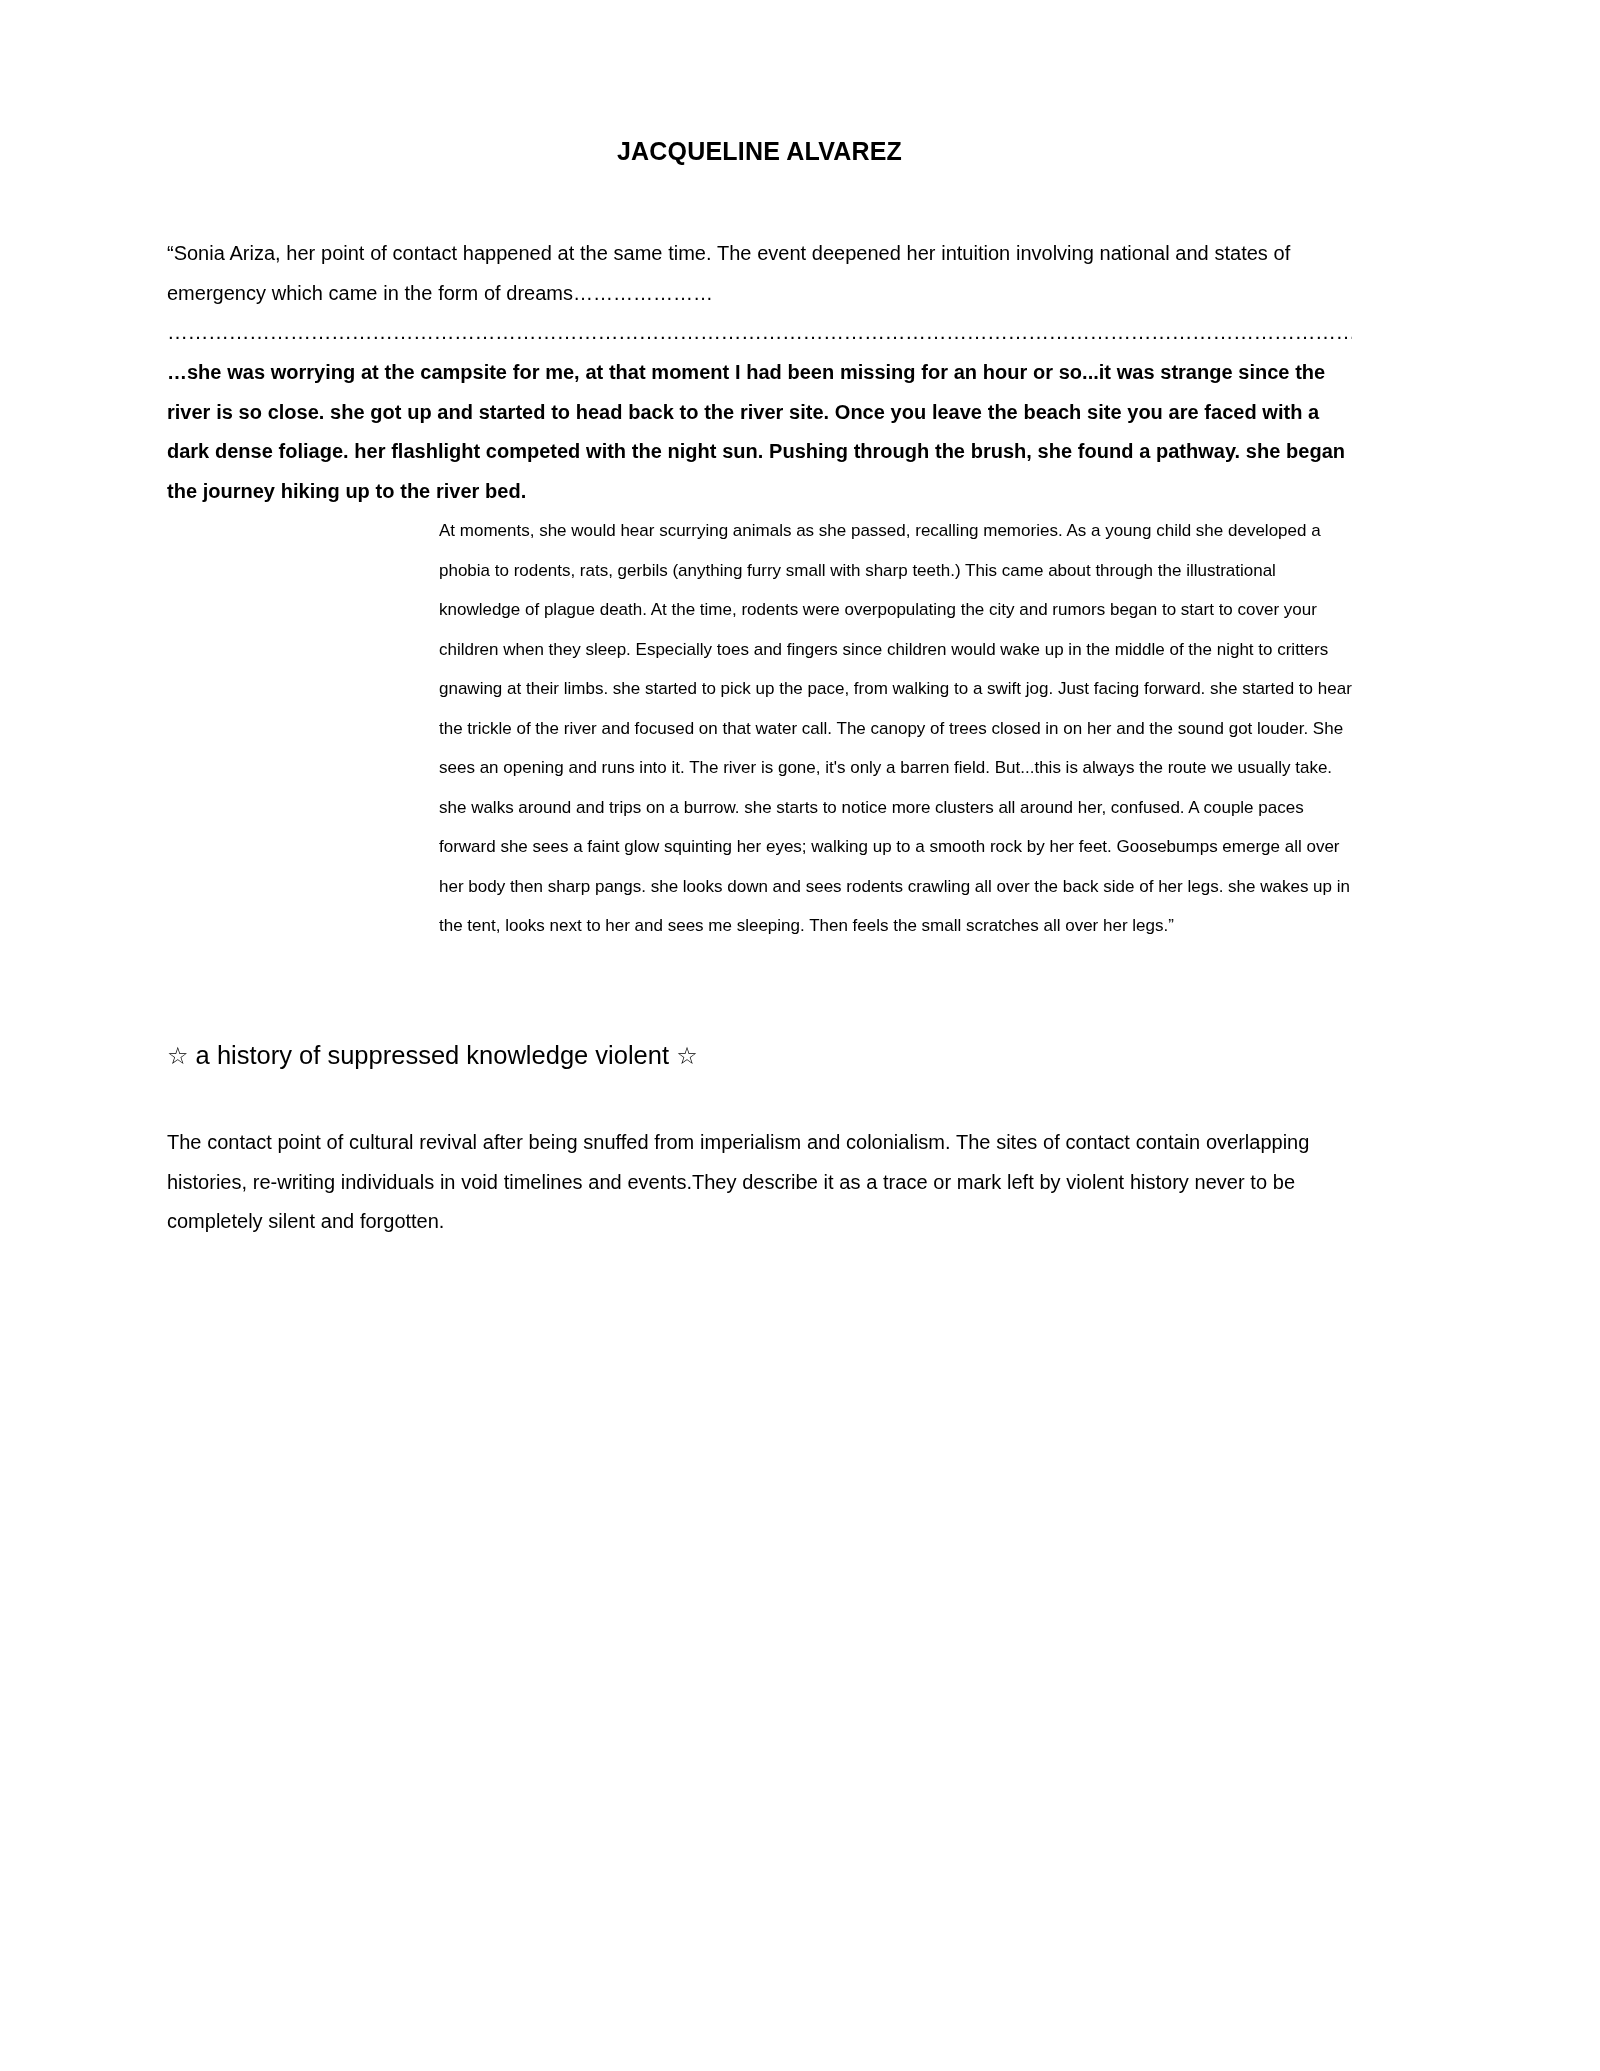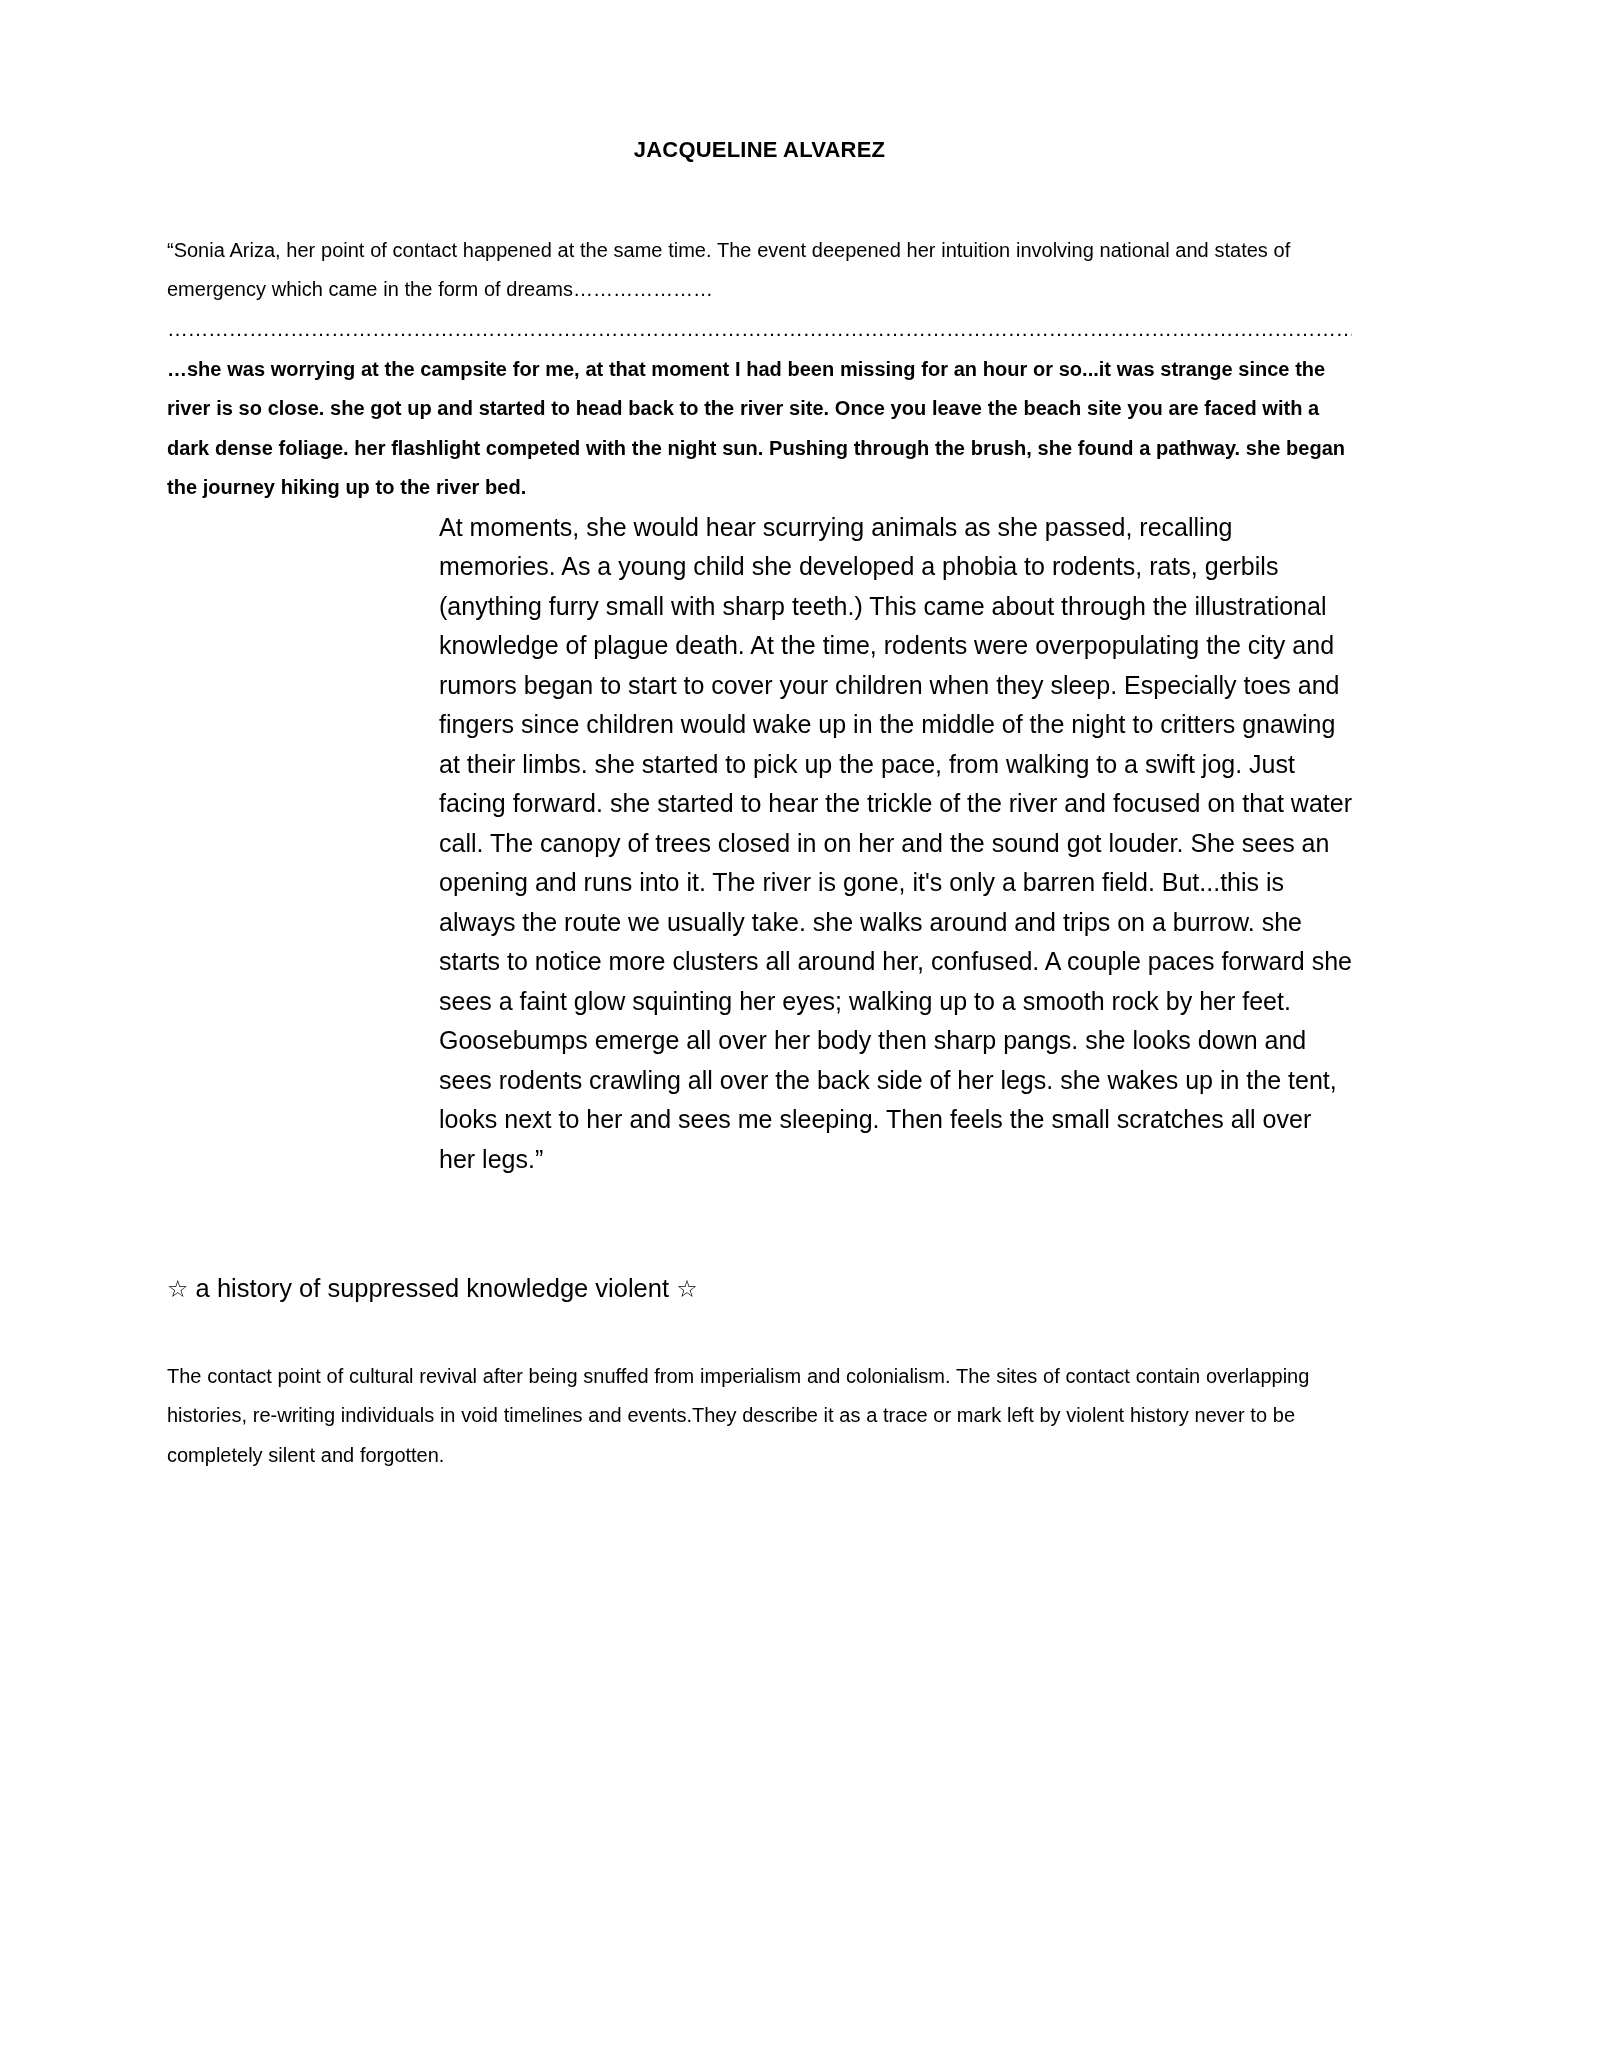--- a/index.html
+++ b/index.html
@@ -24,21 +24,21 @@
   }
   .content {
     position: absolute;
     left: 167px;
     top: 0;
     width: 1185px;
   }
   .doc-title {
     text-align: center;
     font-weight: bold;
-    font-size: 22px;
+    font-size: 25px;
     letter-spacing: 0.2px;
     margin: 0;
     padding-top: 136px;
     line-height: 1.25;
   }
   .para {
     font-size: 20px;
     line-height: 39.5px;
     margin: 0;
     text-align: left;
@@ -59,21 +59,21 @@
     height: 26px;
     color: #000;
   }
   .para-continued {
     padding-top: 4px;
     font-weight: bold;
   }
   .indented-block {
     margin: 0;
     padding-left: 272px;
-    font-size: 25px;
+    font-size: 17px;
     line-height: 39.5px;
     text-align: left;
   }
   .star-line {
     font-size: 25.5px;
     line-height: 39.5px;
     margin: 0;
     padding-top: 90px;
   }
   .star-glyph {

